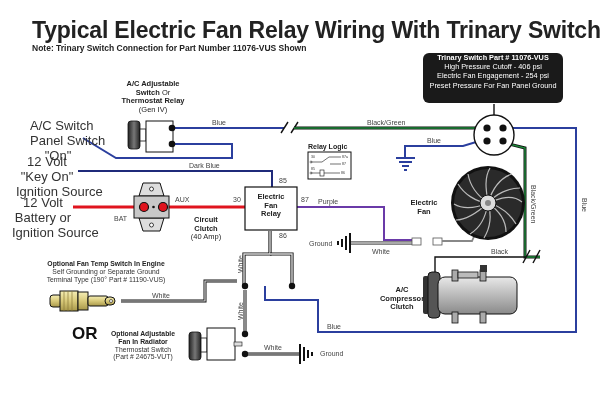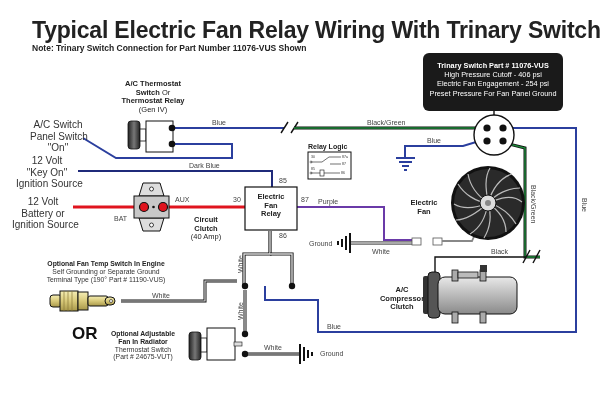--- a/index.html
+++ b/index.html
@@ -1,24 +1,24 @@
 <!DOCTYPE html>
 <html><head>
 <meta charset="utf-8">
 <style>
   html, body { margin: 0; padding: 0; background: #ffffff; }
   body { width: 600px; height: 400px; position: relative; overflow: hidden; font-family: "Liberation Sans", sans-serif; color: #222; }
   svg { position: absolute; left: 0; top: 0; }
   .t { position: absolute; white-space: nowrap; line-height: 1.15; color: #333; }
   .title { left: 32px; top: 17px; font-size: 23px; font-weight: bold; color: #222; letter-spacing: -0.2px; }
   .note { left: 32px; top: 44px; font-size: 8.5px; font-weight: bold; color: #222; }
-  .sm { font-size: 10px; text-align: center; }
+  .sm { font-size: 13px; text-align: center; }
   .smb { font-size: 7.5px; font-weight: bold; text-align: center; color: #222; }
   .wl { font-size: 7px; color: #444; }
-  .infobox { position: absolute; left: 423px; top: 53px; width: 140px; height: 50px; background: #1a1a1a; border-radius: 6px; color: #fff; text-align: center; font-size: 7.3px; line-height: 9.2px; padding-top: 8px; }
+  .infobox { position: absolute; left: 423px; top: 53px; width: 140px; height: 50px; background: #1a1a1a; border-radius: 6px; color: #fff; text-align: center; font-size: 7.3px; line-height: 9.2px; padding-top: 0; }
   .infobox .hdr { font-weight: bold; }
   .or { left: 72px; top: 324px; font-size: 17px; font-weight: bold; color: #111; }
   .vert { transform: rotate(-90deg); transform-origin: left top; }
   .vert2 { transform: rotate(90deg); transform-origin: left top; }
 </style>
 </head>
 <body>
 
 <svg width="600" height="400" viewBox="0 0 600 400">
   <defs>
@@ -212,21 +212,21 @@
 <div class="t note">Note:  Trinary Switch Connection for Part Number 11076-VUS Shown</div>
 
 <div class="infobox">
   <div class="hdr">Trinary Switch  Part # 11076-VUS</div>
   <div>High Pressure Cutoff - 406 psi</div>
   <div>Electric Fan Engagement - 254 psi</div>
   <div>Preset Pressure For Fan Panel Ground</div>
 </div>
 
 <div class="t smb" style="left:120px; top:80px; width:66px;">
-  <div>A/C Thermostat</div>
+  <div>A/C Adjustable</div>
   <div><span>Switch</span><span style="font-weight:normal"> Or</span></div>
   <div>Thermostat Relay</div>
   <div style="font-weight:normal">(Gen IV)</div>
 </div>
 
 <div class="t sm" style="left:30px; top:119px; width:56px;">
   <div>A/C Switch</div>
   <div>Panel Switch</div>
   <div>"On"</div>
 </div>

